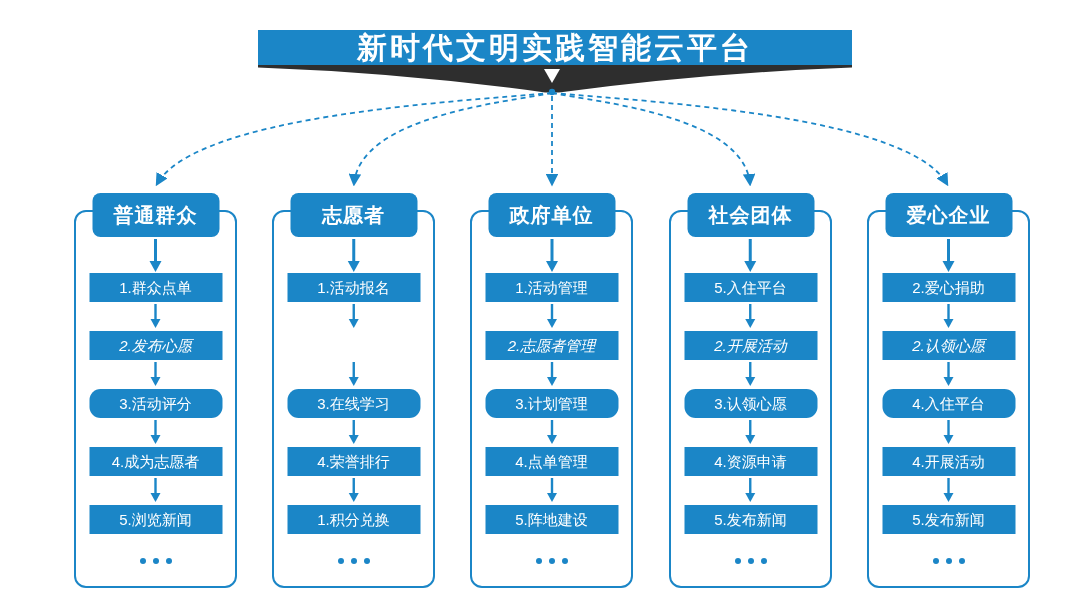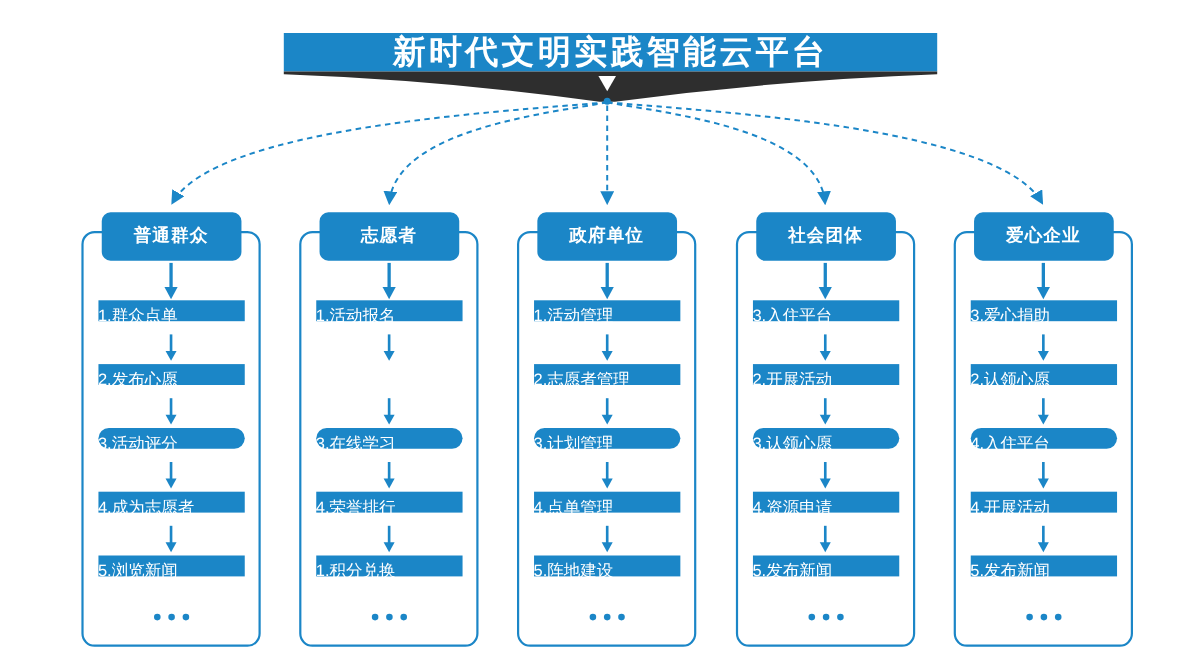--- a/index.html
+++ b/index.html
@@ -27,30 +27,30 @@
 
   .column{position:absolute;top:193px;width:163px;height:395px;}
   .panel{
     position:absolute;left:0;right:0;top:17px;bottom:0;
     background:var(--bg);border:2px solid var(--primary);border-radius:12px;
   }
   .col-header{
     position:absolute;top:0;left:50%;transform:translateX(-50%);
     width:127px;height:44px;border-radius:8px;
     background:var(--primary);color:var(--text-on-primary);
-    font-size:16px;font-weight:bold;letter-spacing:1px;
+    font-size:20px;font-weight:bold;letter-spacing:1px;
     text-align:center;line-height:44px;z-index:2;
   }
   .item{
     position:absolute;left:50%;transform:translateX(-50%);
-    width:133px;height:19px;background:var(--primary);
+    width:133px;height:29px;background:var(--primary);
     color:var(--text-on-primary);font-size:15px;
-    line-height:29px;white-space:nowrap;z-index:2;
+    text-align:center;line-height:29px;white-space:nowrap;z-index:2;
   }
-  .i1{top:80px;}.i2{top:138px;}.i3{top:196px;border-radius:11px;}.i4{top:254px;}.i5{top:312px;}
+  .i1{top:80px;}.i2{top:138px;font-style:italic;}.i3{top:196px;border-radius:11px;}.i4{top:254px;}.i5{top:312px;}
   .dots{
     position:absolute;top:365px;left:50%;transform:translateX(-50%);
     display:flex;gap:7px;z-index:2;
   }
   .dot{width:6px;height:6px;border-radius:50%;background:var(--primary);}
 </style>
 </head>
 <body>
 
 <div class="stage">
@@ -139,36 +139,36 @@
     <div class="dots">
         <span class="dot"></span>
         <span class="dot"></span>
         <span class="dot"></span>
       </div>
   </div>
 
   <div class="column" style="left:669px">
     <div class="panel"></div>
     <div class="col-header">社会团体</div>
-    <div class="item i1">3.入住平台</div>
+    <div class="item i1">5.入住平台</div>
     <div class="item i2">2.开展活动</div>
     <div class="item i3">3.认领心愿</div>
     <div class="item i4">4.资源申请</div>
     <div class="item i5">5.发布新闻</div>
     <div class="dots">
         <span class="dot"></span>
         <span class="dot"></span>
         <span class="dot"></span>
       </div>
   </div>
 
   <div class="column" style="left:867px">
     <div class="panel"></div>
     <div class="col-header">爱心企业</div>
-    <div class="item i1">3.爱心捐助</div>
+    <div class="item i1">2.爱心捐助</div>
     <div class="item i2">2.认领心愿</div>
     <div class="item i3">4.入住平台</div>
     <div class="item i4">4.开展活动</div>
     <div class="item i5">5.发布新闻</div>
     <div class="dots">
         <span class="dot"></span>
         <span class="dot"></span>
         <span class="dot"></span>
       </div>
   </div>

